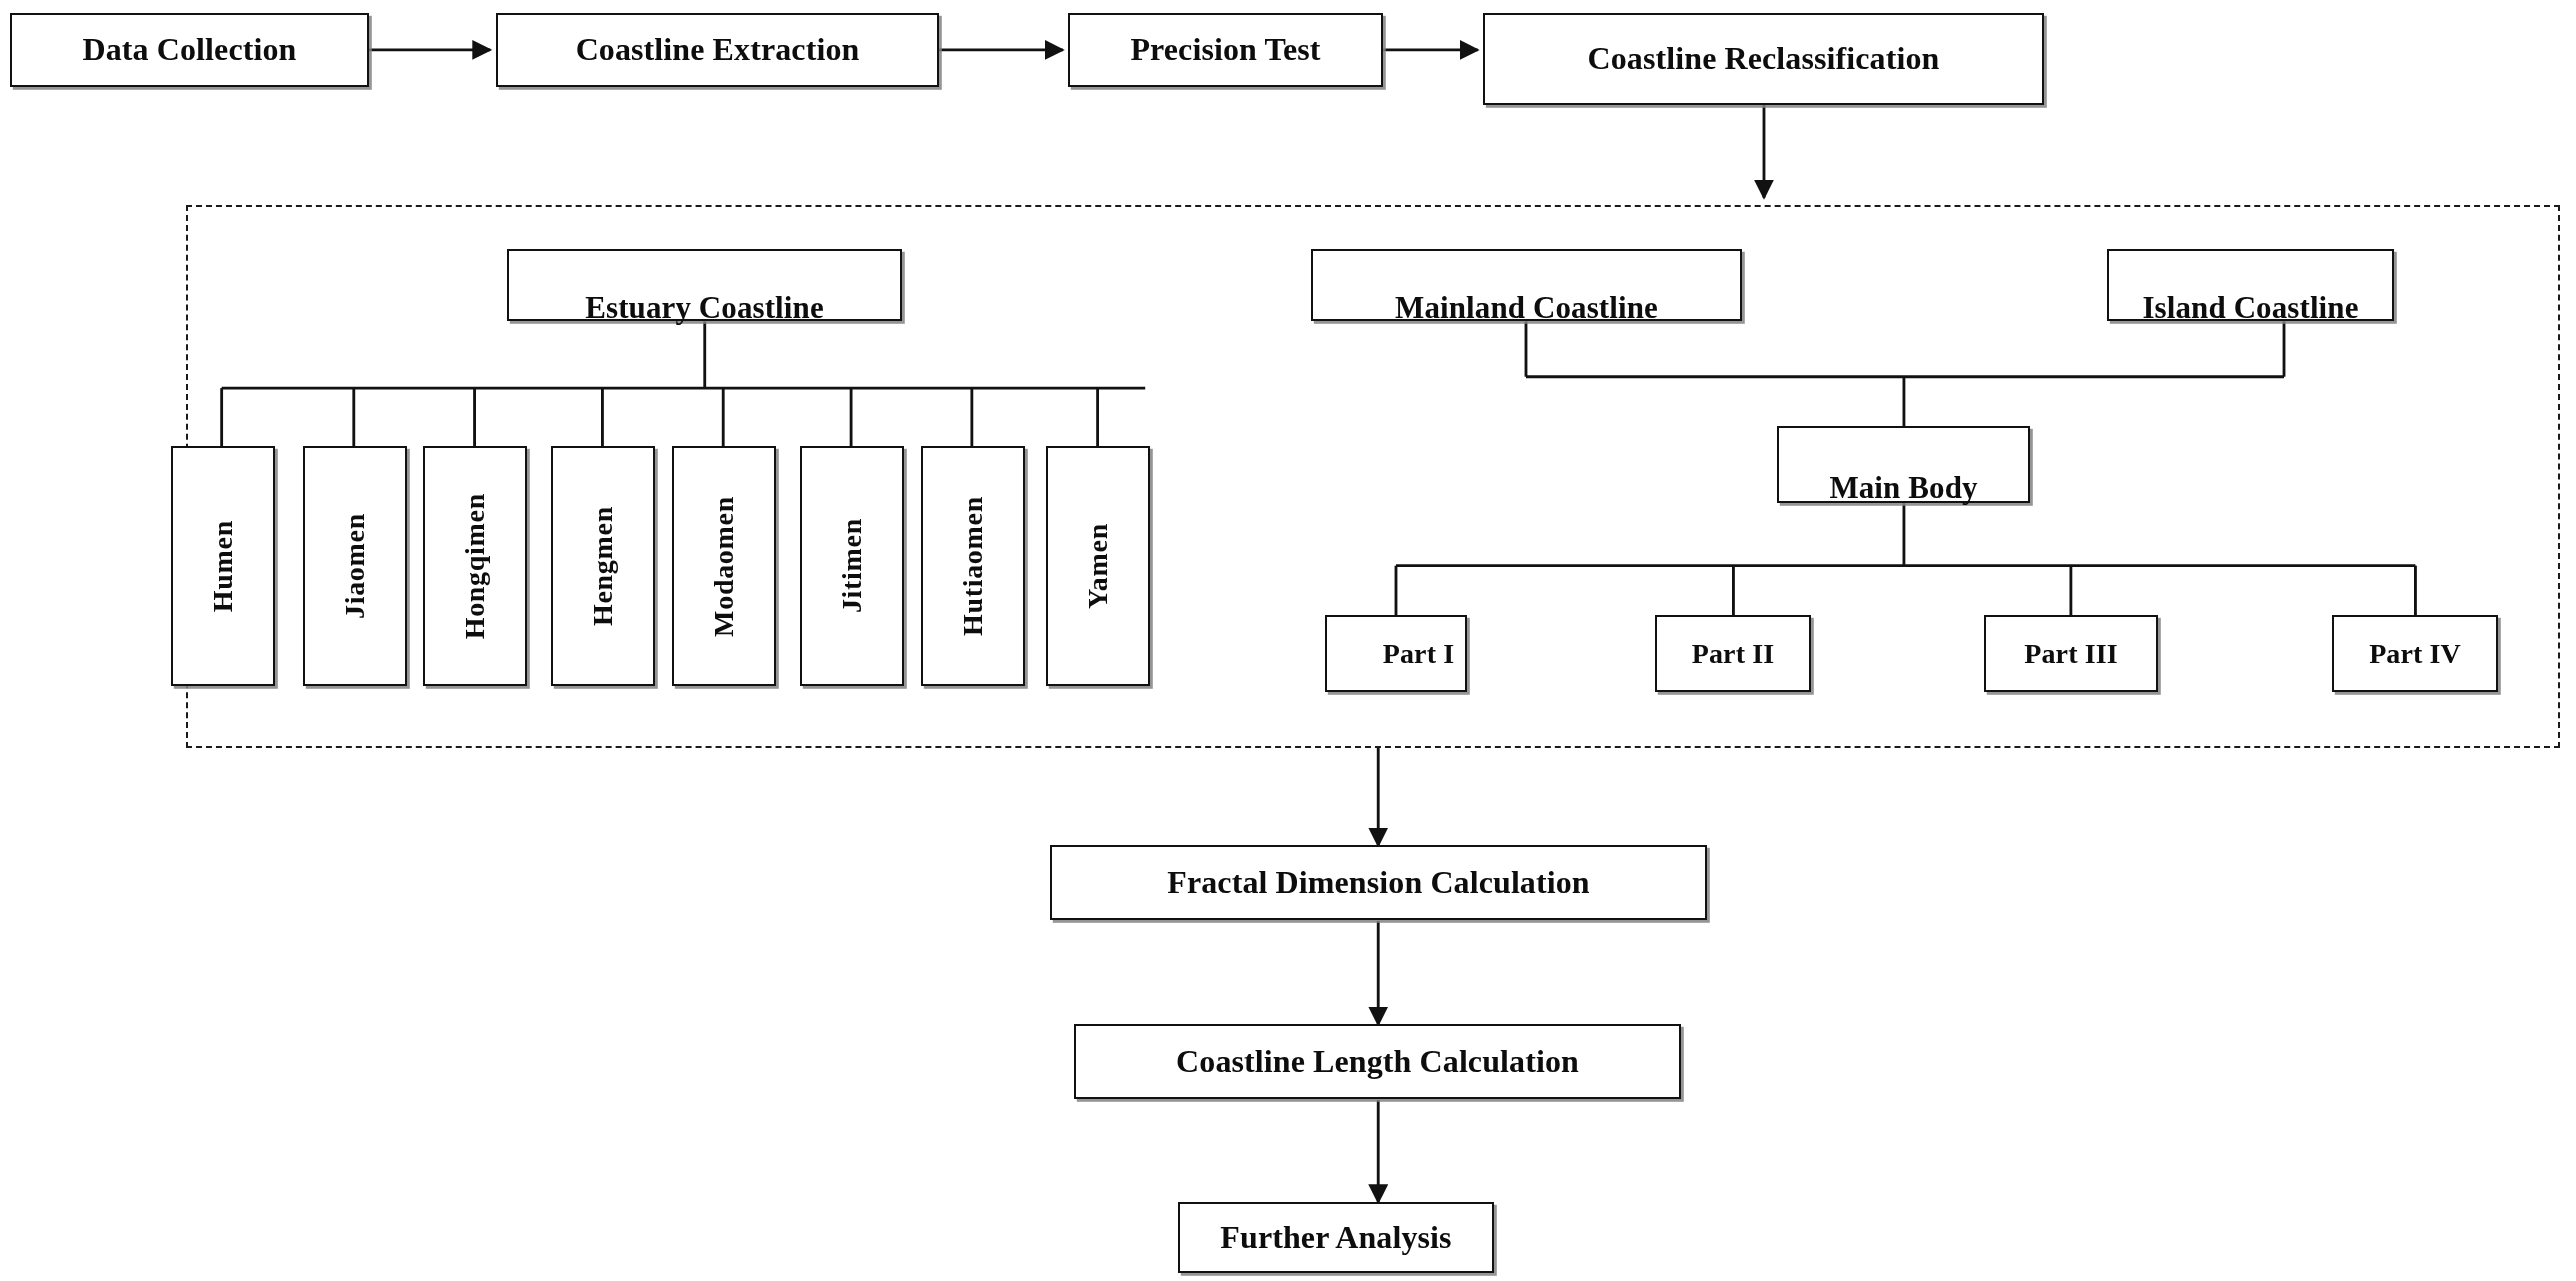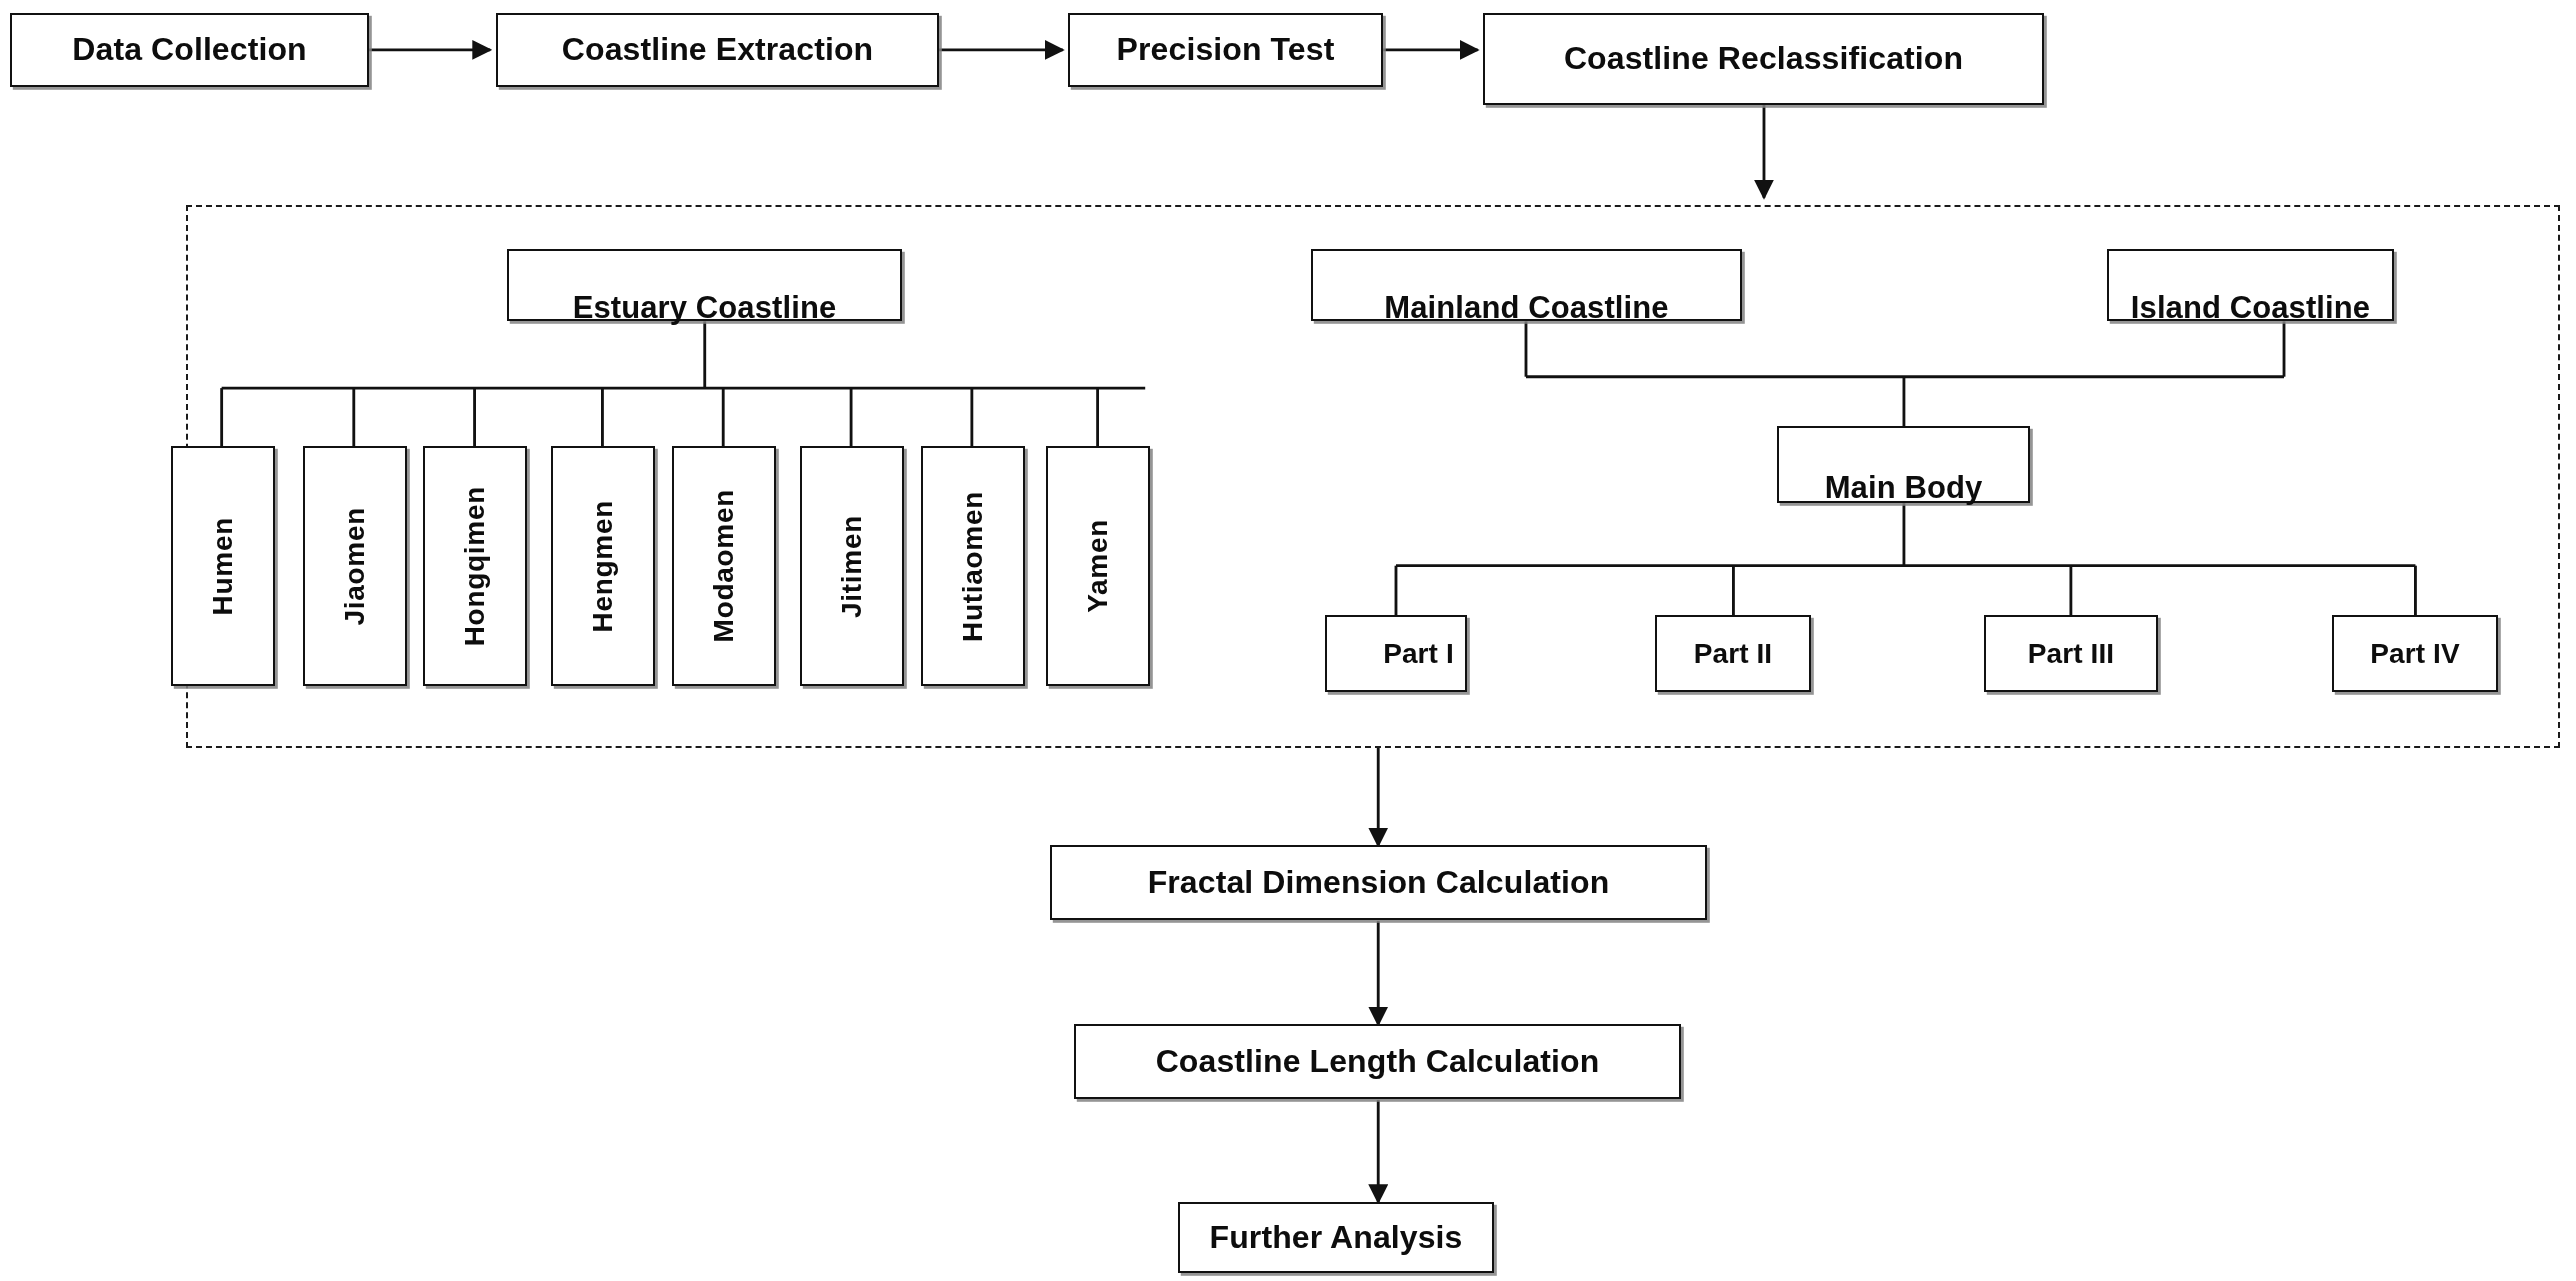--- a/index.html
+++ b/index.html
@@ -5,21 +5,21 @@
   html, body {
     margin: 0;
     padding: 0;
     background: #ffffff;
   }
   #canvas {
     position: relative;
     width: 2576px;
     height: 1282px;
     background: #ffffff;
-    font-family: Liberation Sans, sans-serif;
+    font-family: Liberation Serif, serif;
     overflow: hidden;
   }
   
   .box {
     position: absolute;
     box-sizing: border-box;
     background: #ffffff;
     border: 2.1px solid #111111;
     box-shadow: 2.8px 2.8px 0 0 rgba(130,130,130,0.85);
     display: flex;

